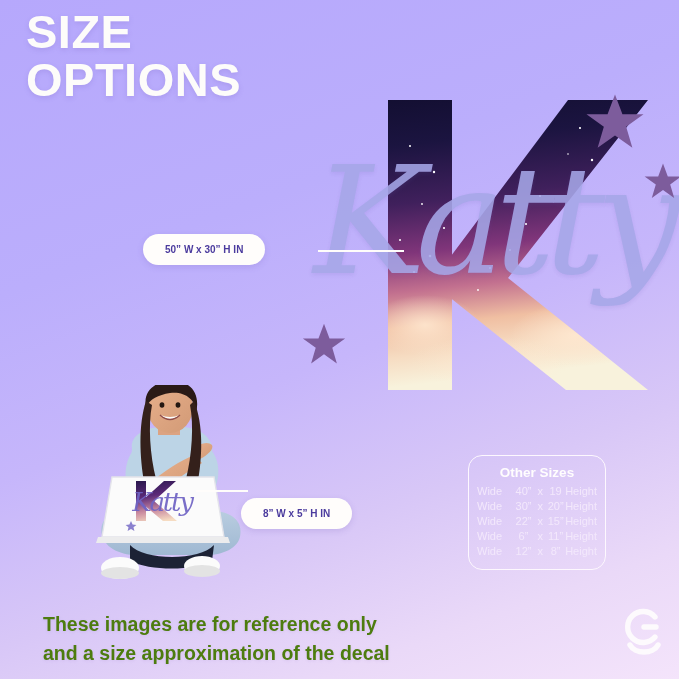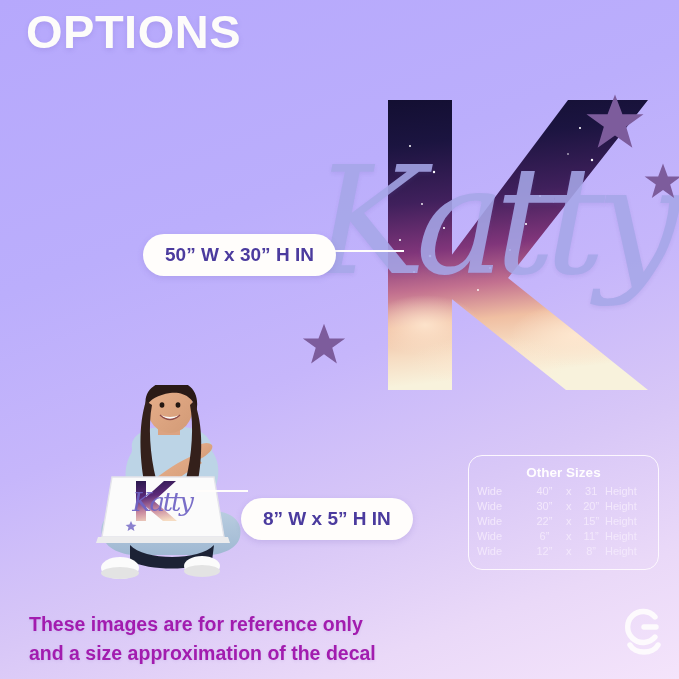--- a/index.html
+++ b/index.html
@@ -42,71 +42,72 @@
   }
 
   .star { position:absolute; z-index:5; }
 
   
   .pill {
     position:absolute; z-index:7;
     background:#fffdfb;
     color:#4b3b9e;
     font-weight:bold;
-    font-size:19px;
+    font-size:10px;
     border-radius:40px;
     padding:10px 22px;
     white-space:nowrap;
     box-shadow:0 2px 6px rgba(108,85,175,.18);
   }
   .pill-top { left:143px; top:234px; }
   .pill-bottom { left:241px; top:498px; }
   .connector { position:absolute; height:2px; background:#fffdfb; z-index:6; }
   .conn-top { left:318px; top:250px; width:86px; }
   .conn-bottom { left:196px; top:490px; width:52px; }
 
   
   .photo { position:absolute; left:84px; top:385px; width:175px; height:195px; z-index:5; }
 
   
   .sizes-box {
-    position:absolute; left:468px; top:455px; width:191px;
+    position:absolute; left:468px; top:455px; width:138px;
     border:1.6px solid #fdf8fe; border-radius:14px;
     padding:9px 8px 11px; z-index:6;
   }
   .sizes-title {
     text-align:center; color:#fffdfe; font-weight:bold;
     font-size:13.5px; margin-bottom:4px;
   }
   .sizes-table { width:100%; border-collapse:collapse; }
   .sizes-table td {
     color:#f3e8fc; font-size:11px; padding:1.4px 0;
     white-space:nowrap;
   }
   .c-w { width:30%; text-align:left; padding-left:4px; }
   .c-ww { width:18%; text-align:center; }
   .c-x { width:10%; text-align:center; }
   .c-hh { width:16%; text-align:center; }
   .c-h { width:26%; padding-right:4px; }
 
   
   .disclaimer {
-    position:absolute; left:29px; top:610px; z-index:6;
-    color:#a21caf; font-weight:bold; font-size:19.5px; line-height:1.5;
+    position:absolute; left:43px; top:610px; z-index:6;
+    color:#4d7c0f; font-weight:bold; font-size:19.5px; line-height:1.5;
     text-shadow:0 1px 3px rgba(150,120,200,.16);
   }
   .disclaimer span { display:block; }
 
   
   .logo { position:absolute; left:619px; top:603px; z-index:6; }
 </style>
 </head>
 <body>
 
 <div class="heading">
+  <span class="line">SIZE</span>
   <span class="line">OPTIONS</span>
 </div>
 
 <div class="k-art">
   <svg class="k-letter" viewBox="0 0 320 290" xmlns="http://www.w3.org/2000/svg">
     <defs>
       <linearGradient id="galaxy" x1="0" y1="0" x2="0.12" y2="1">
         <stop offset="0%" stop-color="#120e30"></stop>
         <stop offset="18%" stop-color="#1b1440"></stop>
         <stop offset="38%" stop-color="#40205c"></stop>
@@ -233,21 +234,21 @@
 </svg>
 
 <div class="sizes-box">
   <div class="sizes-title">Other Sizes</div>
   <table class="sizes-table">
     <tbody>
       <tr>
         <td class="c-w">Wide</td>
         <td class="c-ww">40”</td>
         <td class="c-x">x</td>
-        <td class="c-hh">31</td>
+        <td class="c-hh">19</td>
         <td class="c-h">Height</td>
       </tr>
       <tr>
         <td class="c-w">Wide</td>
         <td class="c-ww">30”</td>
         <td class="c-x">x</td>
         <td class="c-hh">20”</td>
         <td class="c-h">Height</td>
       </tr>
       <tr>

